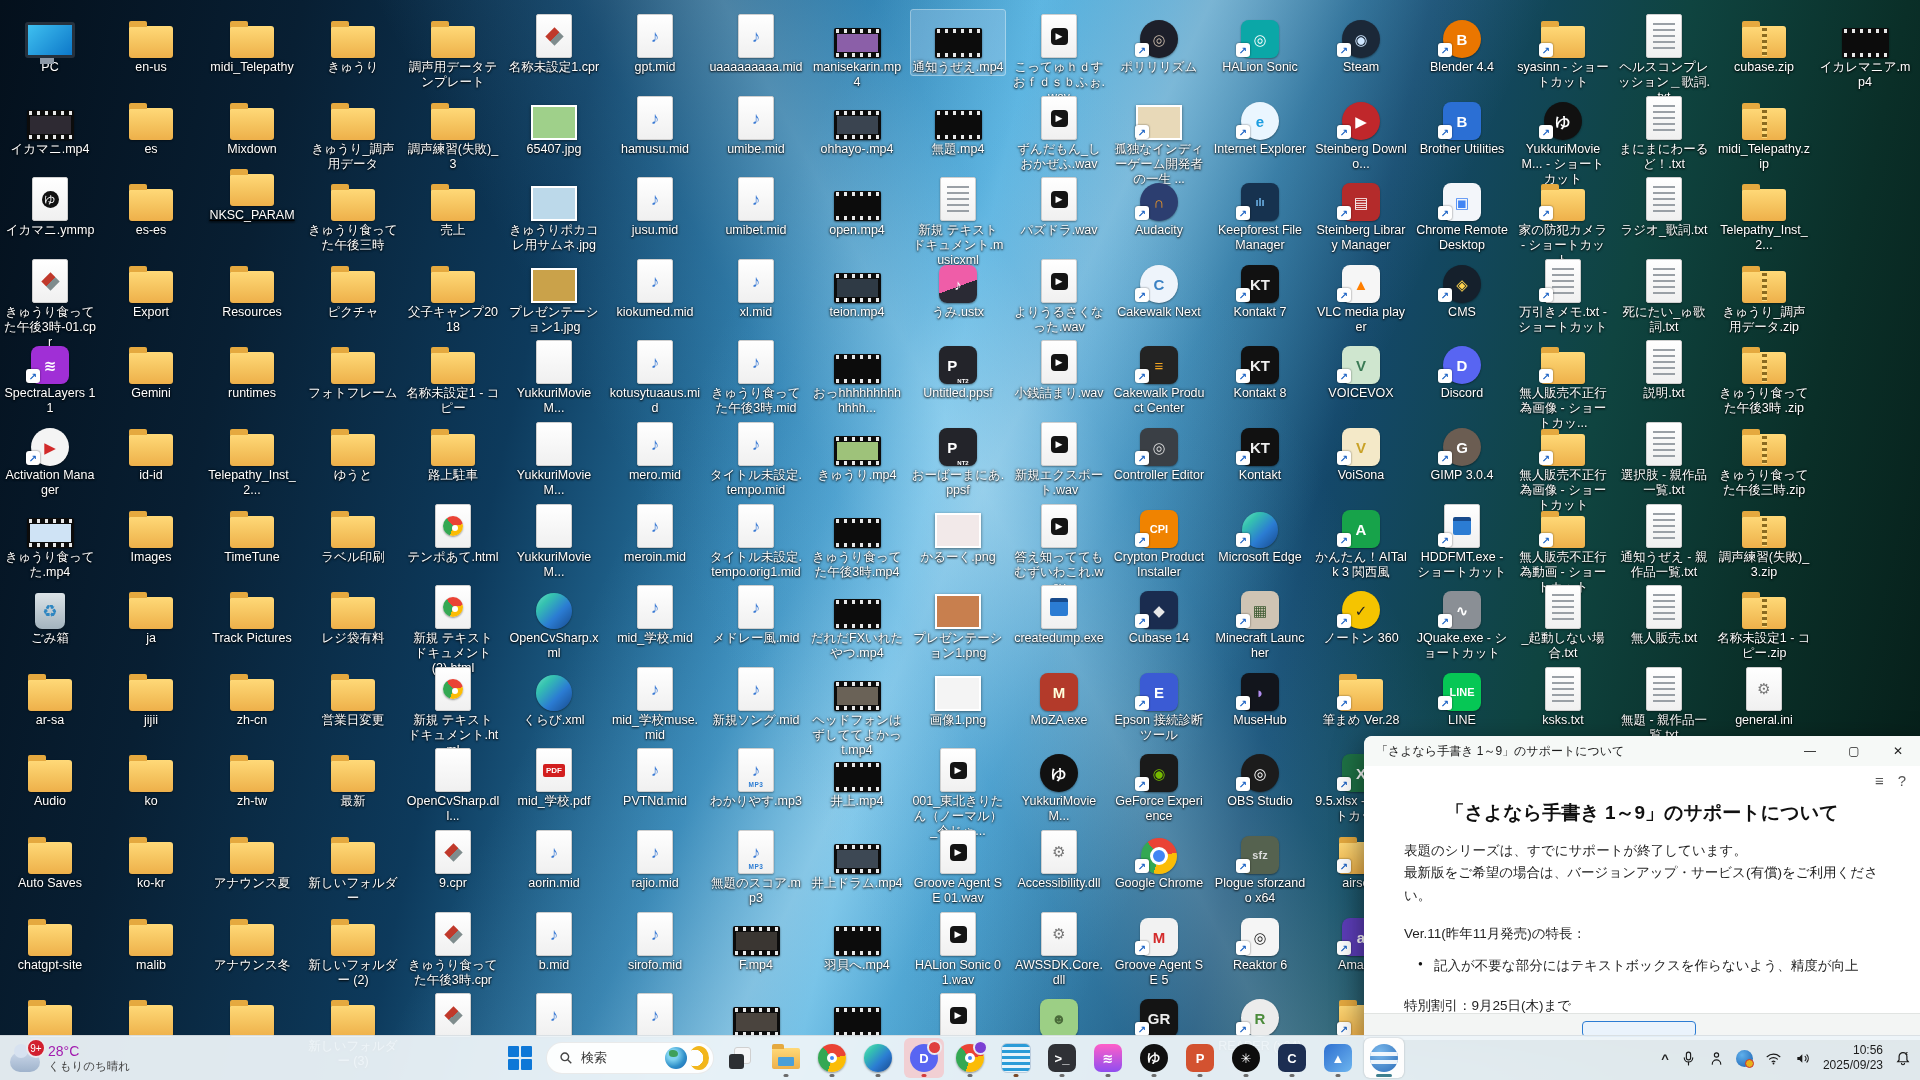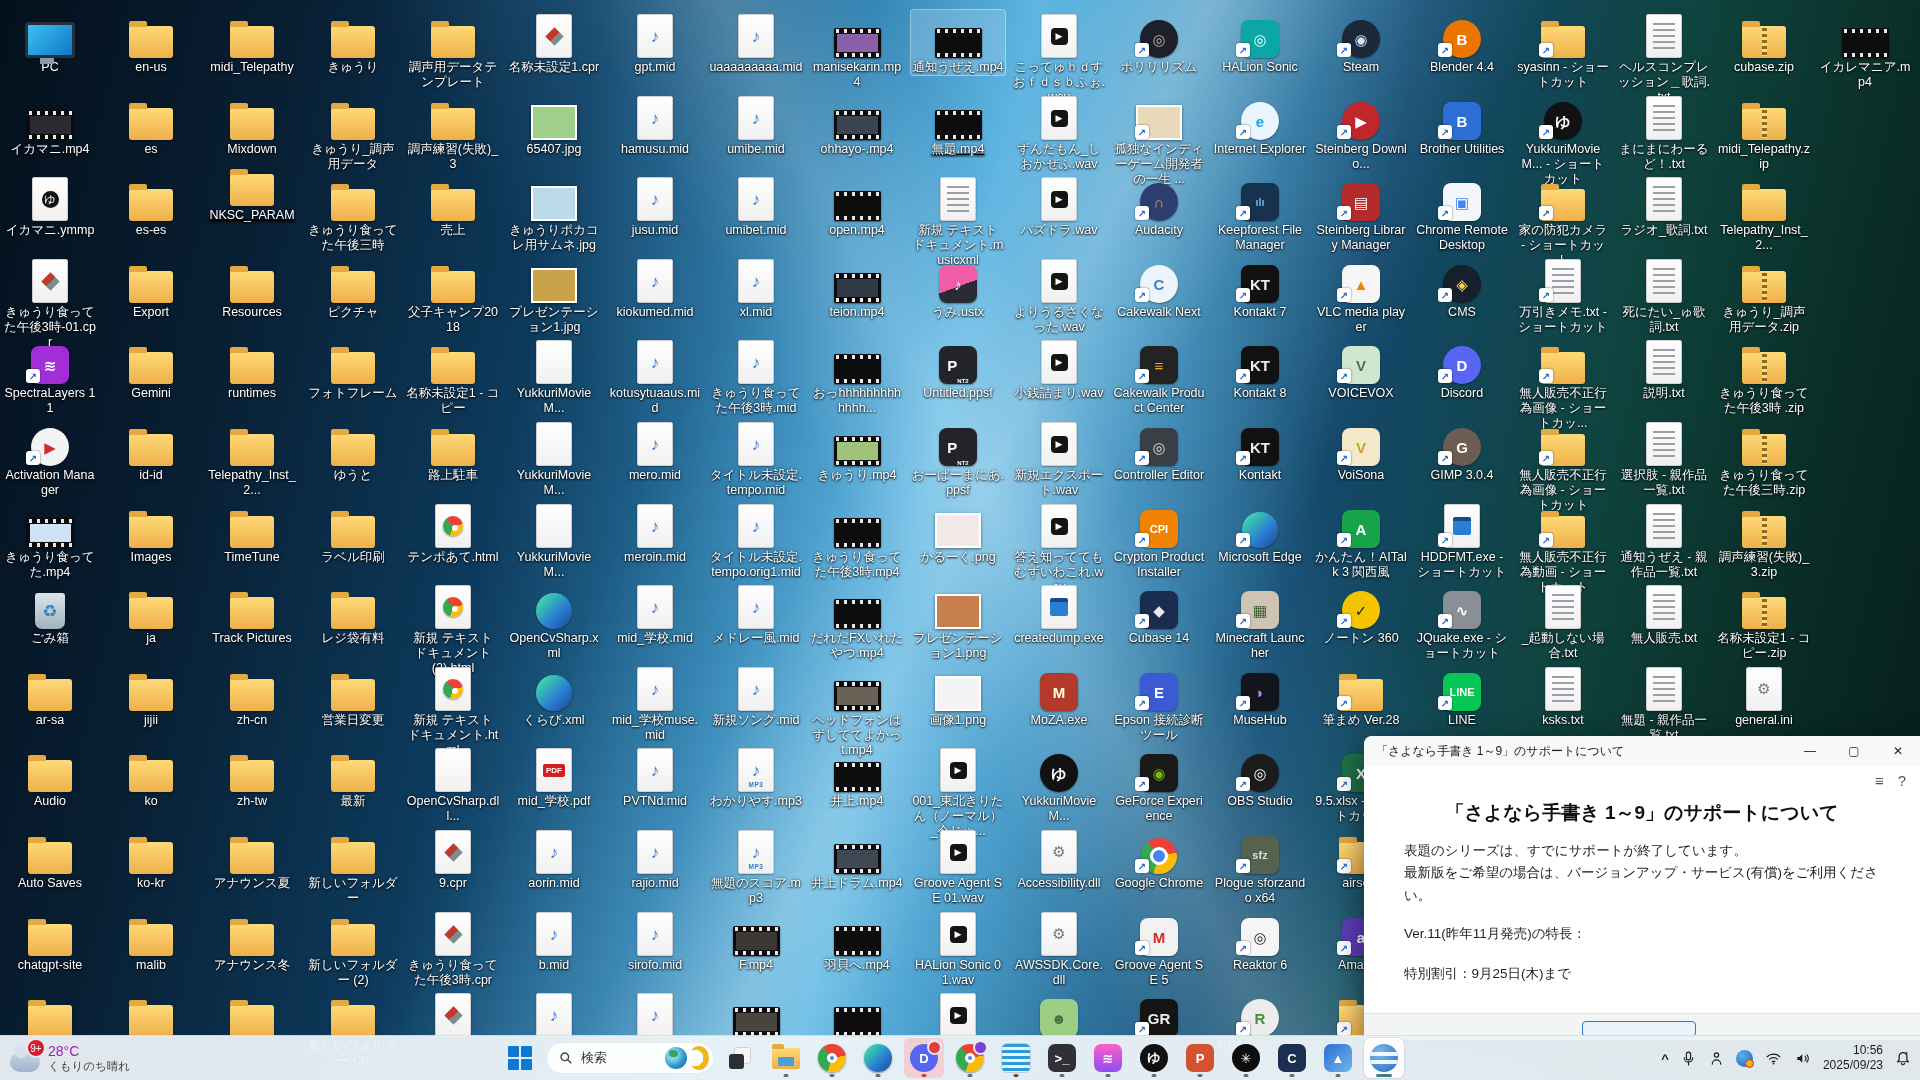--- a/index.html
+++ b/index.html
@@ -312,21 +312,21 @@
         <span class="lbl">umibe.mid</span>
       </div>
       <div class="di" style="left: 810px; top: 92px;">
         <span class="ic">
           <span class="vid">
             <span class="vthumb" style="background:#3a4450"></span>
           </span>
         </span>
         <span class="lbl">ohhayo-.mp4</span>
       </div>
-      <div class="di" style="left: 911px; top: 92px; text-decoration: underline;">
+      <div class="di" style="left: 911px; top: 92px;">
         <span class="ic">
           <span class="vid"></span>
         </span>
         <span class="lbl">無題.mp4</span>
       </div>
       <div class="di" style="left: 1012px; top: 92px;">
         <span class="ic">
           <span class="page">
             <span class="wavbx">▶</span>
           </span>
@@ -1663,20 +1663,21 @@
     <div class="body">
       <div class="corner">
         <span>≡</span>
         <span>?</span>
       </div>
       <h1>「さよなら手書き 1～9」のサポートについて</h1>
       <p>表題のシリーズは、すでにサポートが終了しています。</p>
       <p>最新版をご希望の場合は、バージョンアップ・サービス(有償)をご利用ください。</p>
       <p class="feat">Ver.11(昨年11月発売)の特長：</p>
       <ul>
+        <li>記入が不要な部分にはテキストボックスを作らないよう、精度が向上</li>
       </ul>
       <p class="disc">特別割引：9月25日(木)まで</p>
     </div>
     <div class="foot">
       <span class="okbtn"></span>
     </div>
   </div>
 
   <div id="tb">
     <div id="wx">

